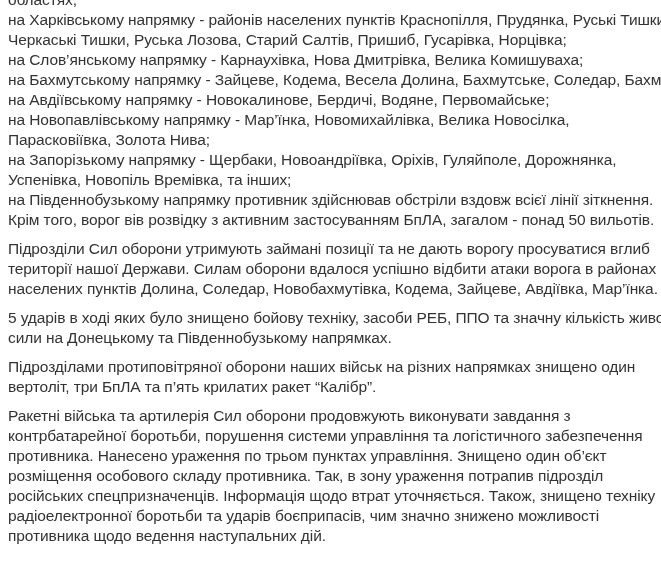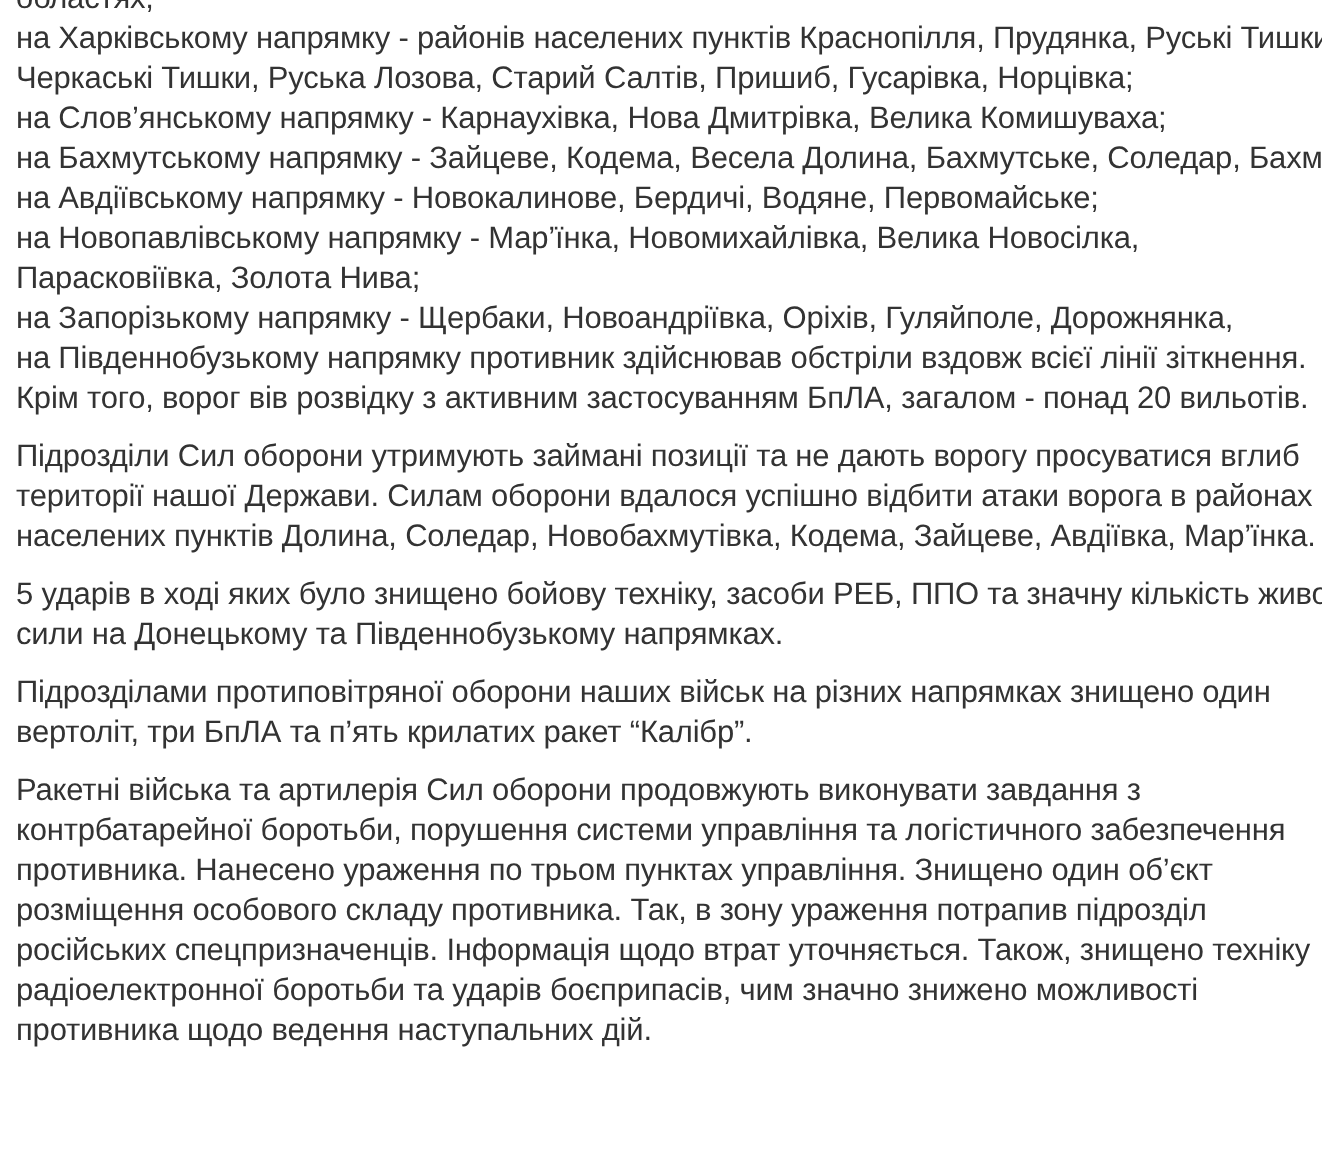--- a/index.html
+++ b/index.html
@@ -38,22 +38,23 @@
       <div class="paragraph">
         <div class="text-line">областях;</div>
         <div class="text-line">на Харківському напрямку - районів населених пунктів Краснопілля, Прудянка, Руські Тишки,</div>
         <div class="text-line">Черкаські Тишки, Руська Лозова, Старий Салтів, Пришиб, Гусарівка, Норцівка;</div>
         <div class="text-line">на Слов’янському напрямку - Карнаухівка, Нова Дмитрівка, Велика Комишуваха;</div>
         <div class="text-line">на Бахмутському напрямку - Зайцеве, Кодема, Весела Долина, Бахмутське, Соледар, Бахмут;</div>
         <div class="text-line">на Авдіївському напрямку - Новокалинове, Бердичі, Водяне, Первомайське;</div>
         <div class="text-line">на Новопавлівському напрямку - Мар’їнка, Новомихайлівка, Велика Новосілка,</div>
         <div class="text-line">Парасковіївка, Золота Нива;</div>
         <div class="text-line">на Запорізькому напрямку - Щербаки, Новоандріївка, Оріхів, Гуляйполе, Дорожнянка,</div>
+        <div class="text-line">Успенівка, Новопіль Времівка, та інших;</div>
         <div class="text-line">на Південнобузькому напрямку противник здійснював обстріли вздовж всієї лінії зіткнення.</div>
-        <div class="text-line">Крім того, ворог вів розвідку з активним застосуванням БпЛА, загалом - понад 20 вильотів.</div>
+        <div class="text-line">Крім того, ворог вів розвідку з активним застосуванням БпЛА, загалом - понад 50 вильотів.</div>
       </div>
       <div class="paragraph">
         <div class="text-line">Підрозділи Сил оборони утримують займані позиції та не дають ворогу просуватися вглиб</div>
         <div class="text-line">території нашої Держави. Силам оборони вдалося успішно відбити атаки ворога в районах</div>
         <div class="text-line">населених пунктів Долина, Соледар, Новобахмутівка, Кодема, Зайцеве, Авдіївка, Мар’їнка.</div>
       </div>
       <div class="paragraph">
         <div class="text-line">5 ударів в ході яких було знищено бойову техніку, засоби РЕБ, ППО та значну кількість живої</div>
         <div class="text-line">сили на Донецькому та Південнобузькому напрямках.</div>
       </div>

